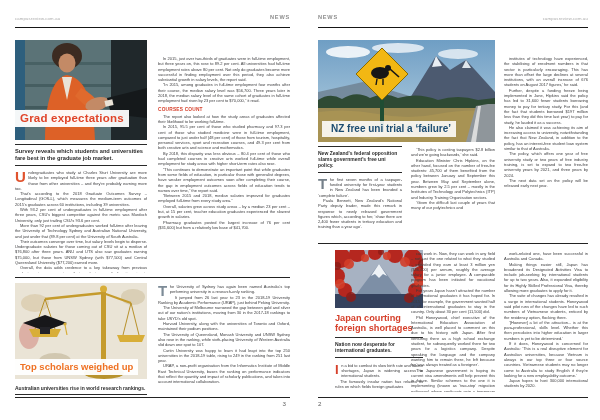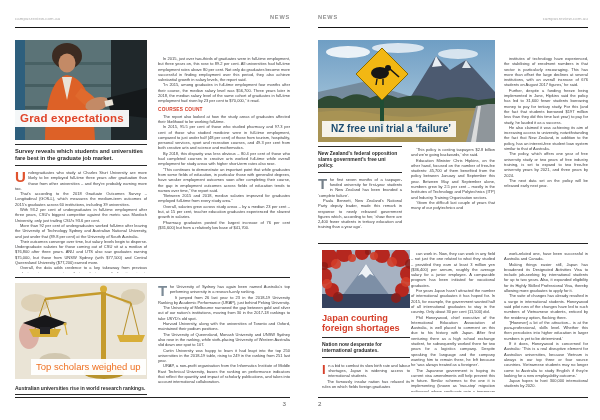--- a/index.html
+++ b/index.html
@@ -21,21 +21,21 @@
   .foot-rule{position:absolute;top:397px;left:0;right:0;height:1px;background:#232323;}
   .pgnum{position:absolute;top:400px;font-size:6.2px;color:#5d5d5d;}
 
   
   .photo{position:absolute;overflow:hidden;background:#888;}
   .photo svg{display:block;}
 
   
   .hbox{position:absolute;background:rgba(255,255,255,.95);padding:2px 5px 3px 5px;white-space:nowrap;}
   .hl-grad{font-size:11.5px;font-weight:bold;color:#e0452a;letter-spacing:.2px;}
-  .hl-scholars{font-size:9.5px;font-weight:normal;color:#ef7123;margin-left:16px;}
+  .hl-scholars{font-size:9.5px;font-weight:bold;color:#ef7123;}
   .hl-nz{font-size:10px;font-weight:bold;color:#1c4d72;}
 
   
   .stand{border-top:1px solid #2a2a2a;border-bottom:1px solid #2a2a2a;padding:2.5px 0 3px 0;
     font-weight:bold;color:#2d2d2d;}
   .stand.s1{font-size:5.7px;line-height:7px;}
   .stand.s2{font-size:5px;line-height:6.4px;}
 
   
   .col{position:absolute;overflow:hidden;}
@@ -219,21 +219,21 @@
           <p class="bp">institutes of technology have experienced, the stabilising of enrolment numbers in that sector is particularly encouraging. This has more than offset the large declines at several institutions, with an overall increase of 676 students on August 2017 figures,’ he said.</p>
           <p class="bp">Further, despite a funding freeze being implemented in June, Hipkins said the policy has led to 31,600 fewer students borrowing money to pay for tertiary study. For this (and the fact that students borrowed $197 million less than they did this time last year) to pay for study, he lauded it as a success.</p>
           <p class="bp">He also claimed it was achieving its aim of increasing access to university, notwithstanding the fact that New Zealand, in addition to the policy, has an interest-free student loan system similar to that of Australia.</p>
           <p class="bp">The policy, which offers one year of free university study or two years of free industry training, is set to expand to two free-fee university years by 2021, and three years by 2024.</p>
           <p class="bp">The next data set on the policy will be released early next year.</p>
         </div>
     </div>
 
     <div class="divider" style="top:243px;"></div>
 
-    <div class="col" style="left:4px;top:250px;width:88px;height:144px;overflow:hidden;">
+    <div class="col" style="left:17px;top:250px;width:88px;height:144px;overflow:hidden;">
       <div class="photo" style="position:relative;left:0;top:0;width:88px;height:58px;">
         <svg width="88" height="58" viewBox="0 0 88 58">
           <rect width="88" height="58" fill="#a7b2c2"></rect>
           <polygon points="20,46 44,14 68,46" fill="#7d8fa6"></polygon>
           <polygon points="44,14 52,26 48,24 44,28 40,24 36,26" fill="#eef2f6"></polygon>
           <rect x="0" y="44" width="88" height="14" fill="#35425e"></rect>
           <g fill="#b5271f">
             <circle cx="6" cy="8" r="10"></circle>
               <circle cx="22" cy="4" r="8"></circle>
               <circle cx="40" cy="3" r="7"></circle>

